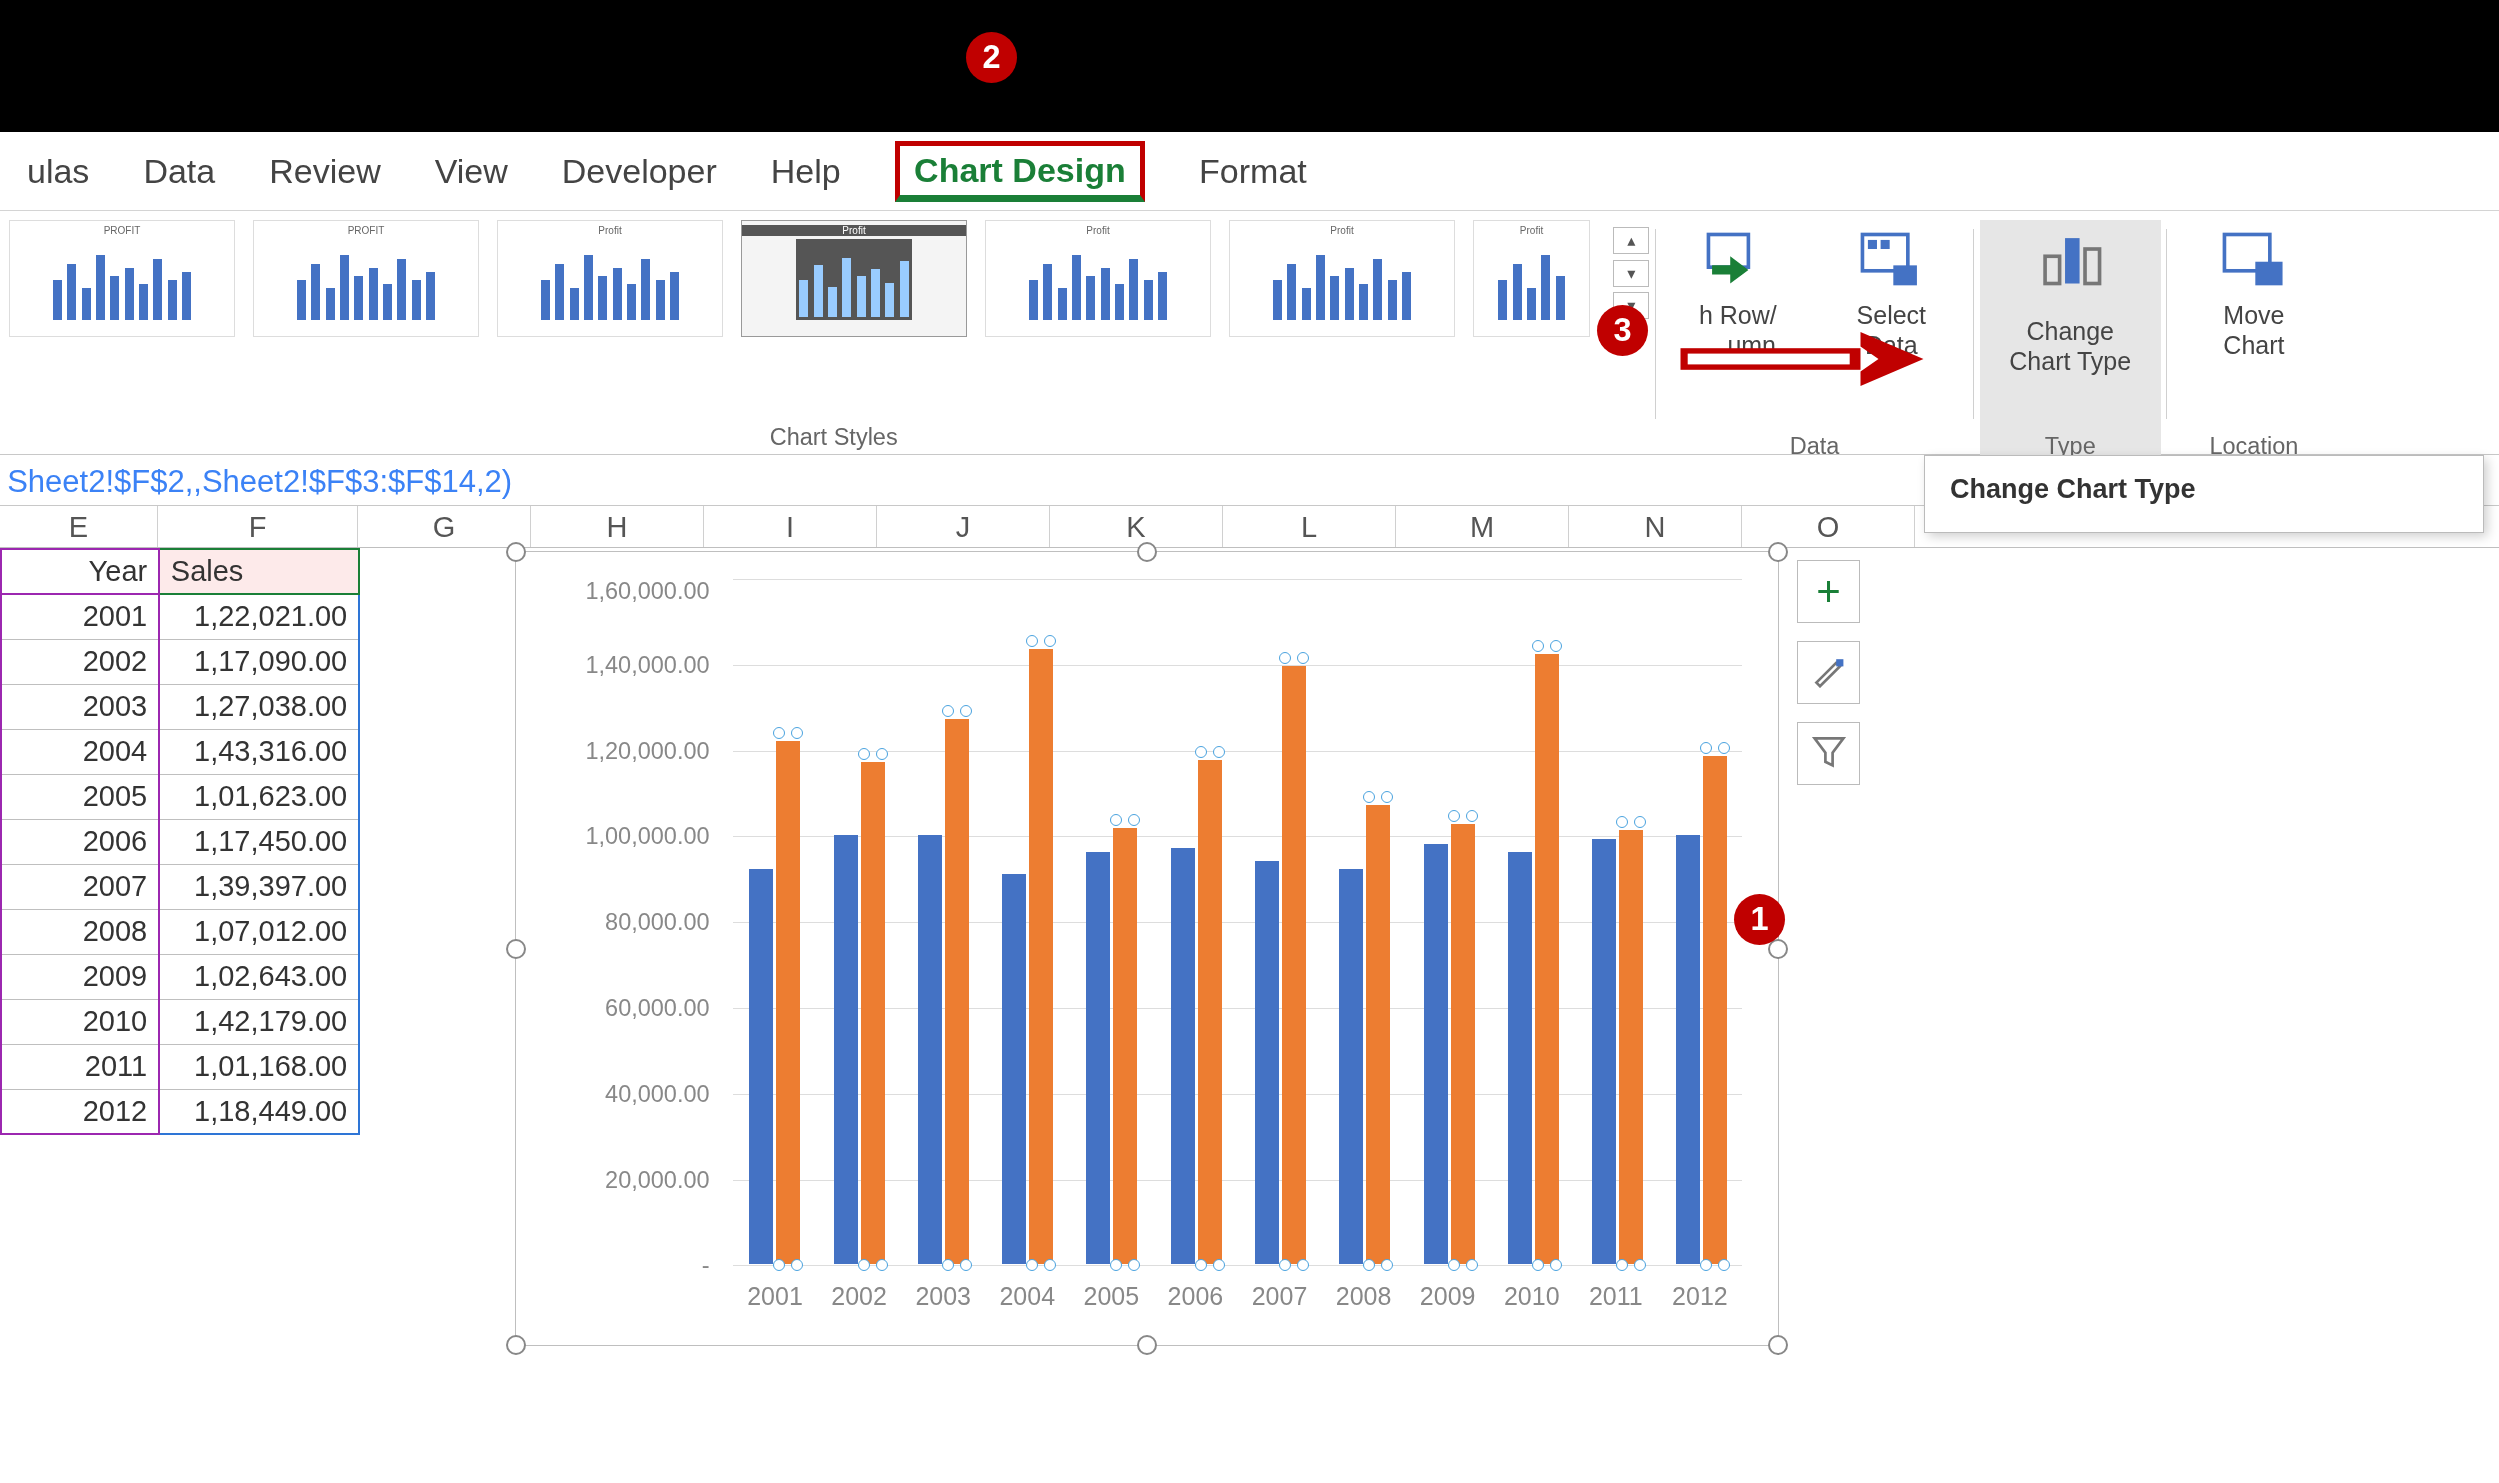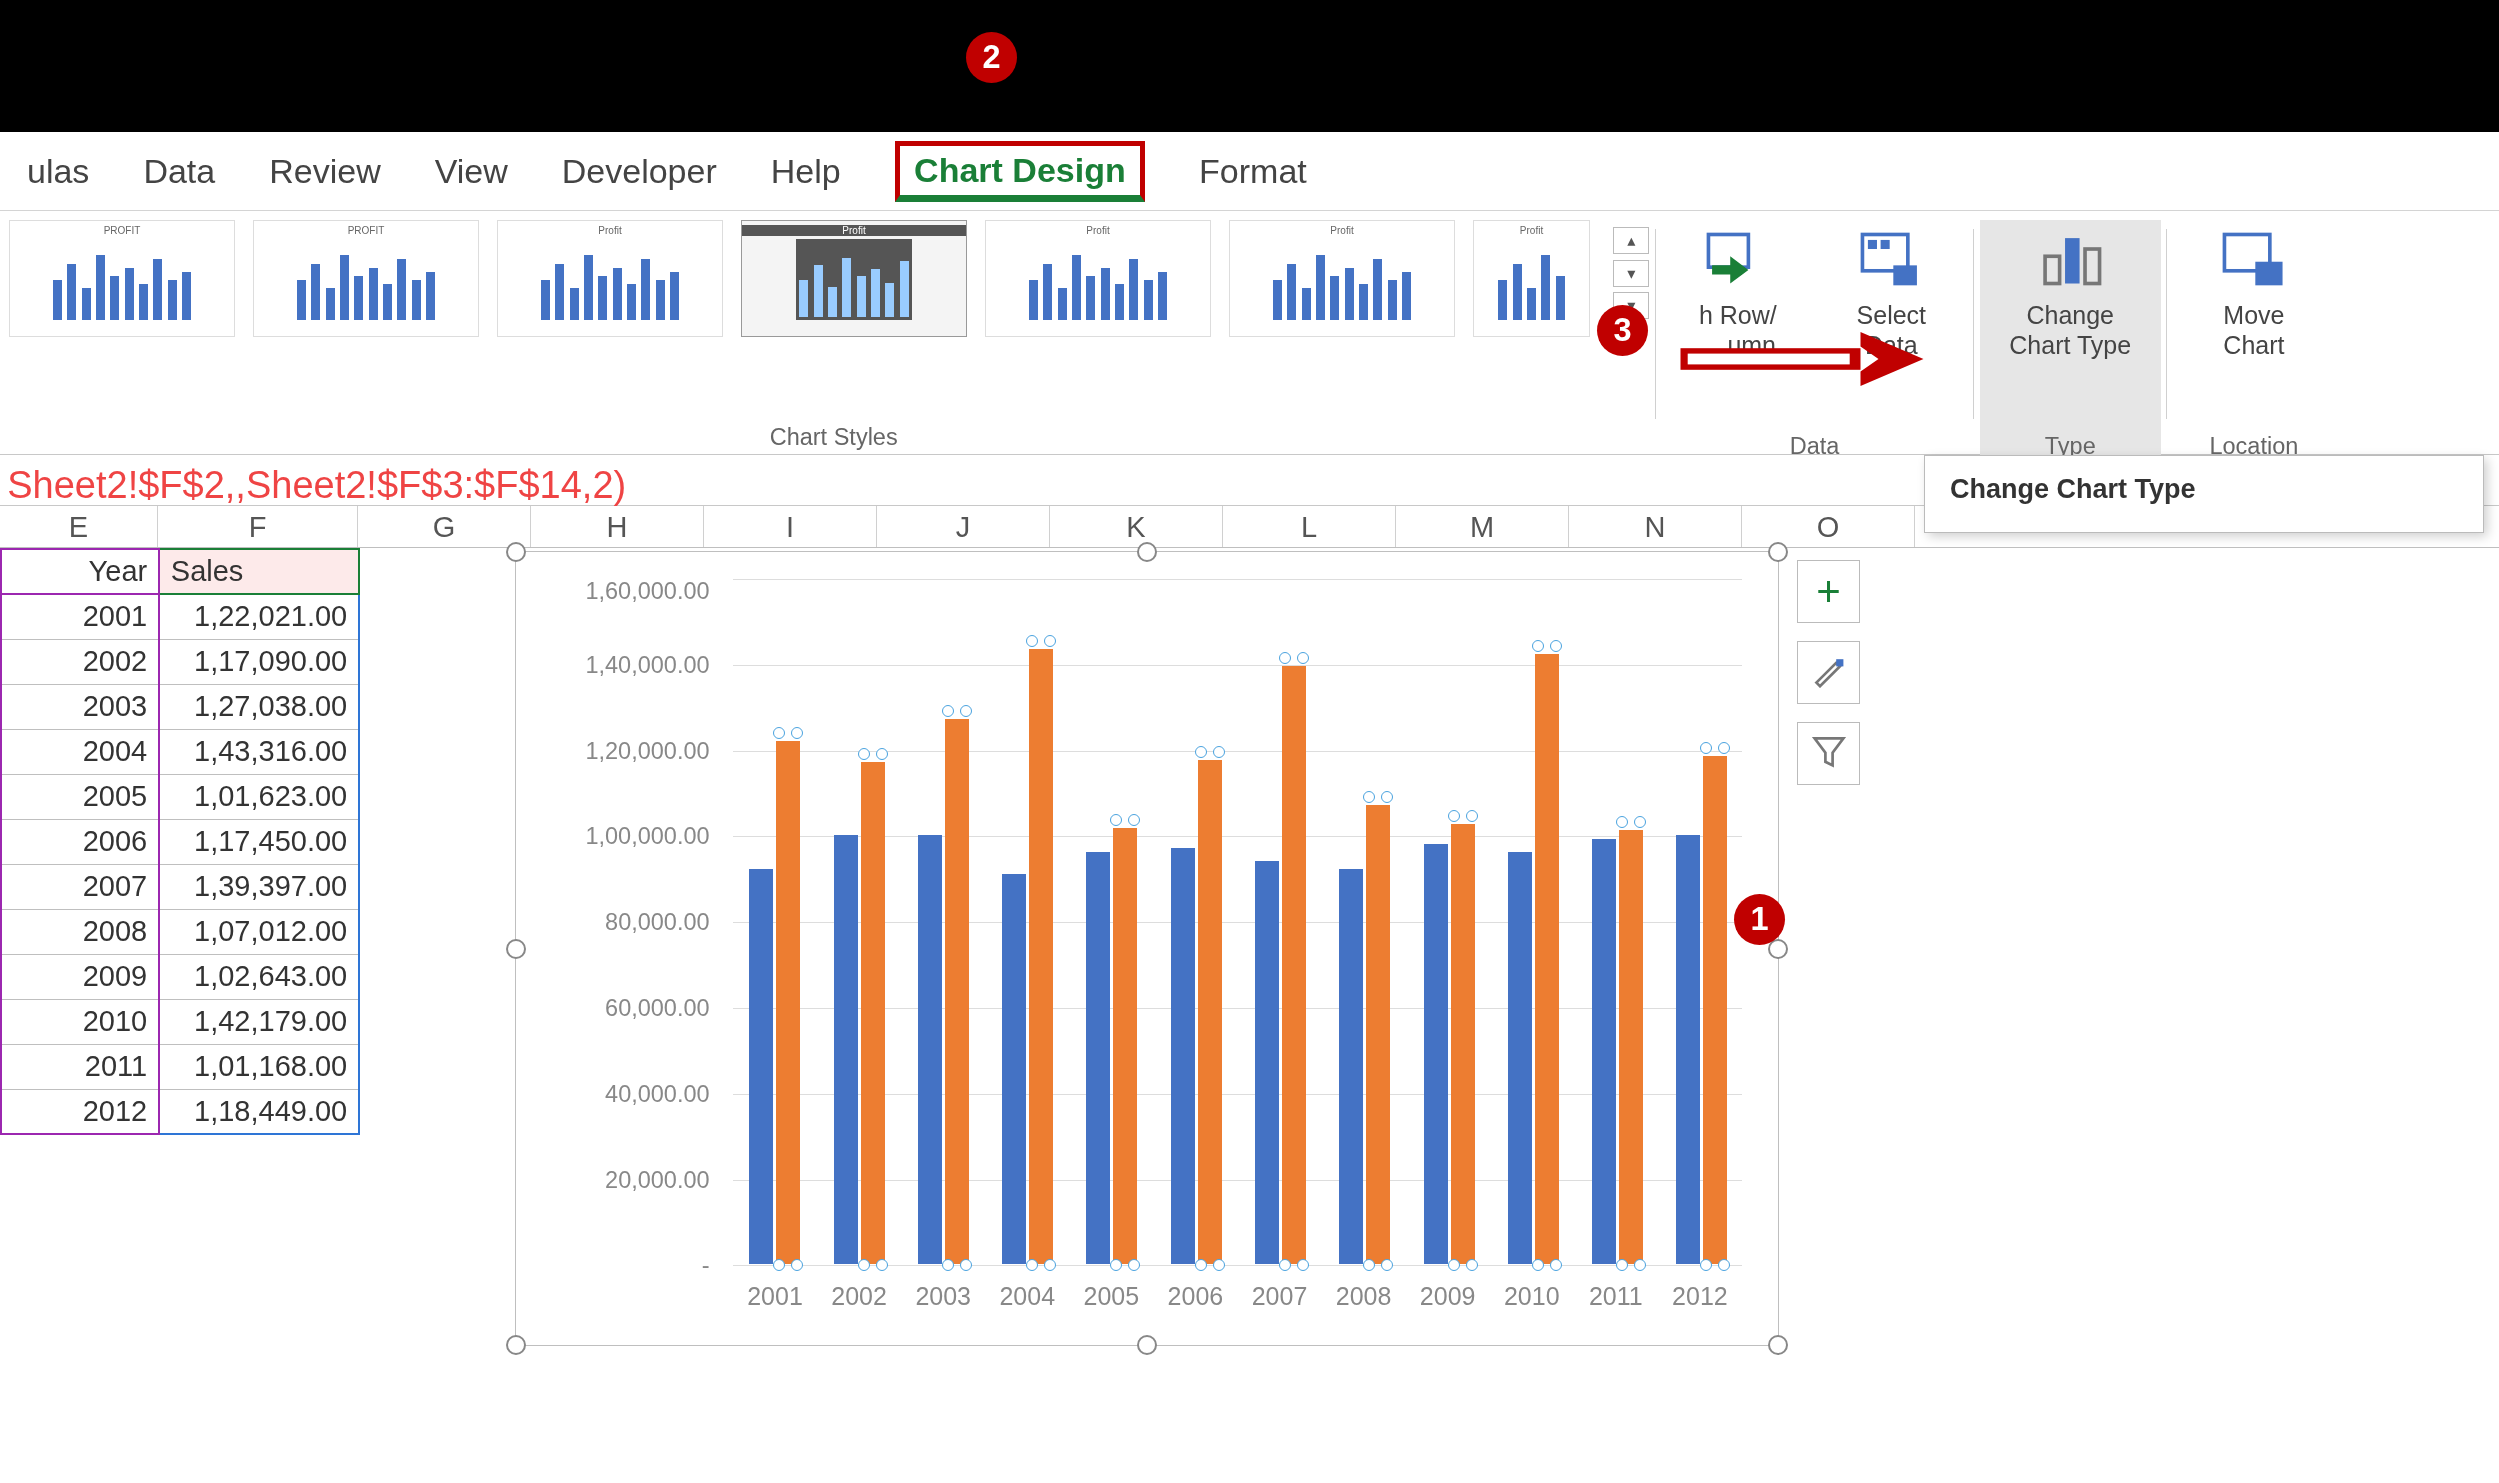--- a/index.html
+++ b/index.html
@@ -19,26 +19,26 @@
   .style-thumb.sel{border:1.8px solid #999;background:#f4f4f4;}
   .thumb-title{font-size:10px;color:#666;margin-top:3.6px;}
   .bars{display:flex;align-items:flex-end;height:81px;gap:5.4px;margin-top:3.6px;}
   .bars span{width:9px;background:#4472c4;display:block;}
   .chevrons{width:36px;display:flex;flex-direction:column;gap:5.4px;margin-left:5.4px;margin-top:7.2px;}
   .chev{height:27px;border:0.9px solid #bbb;display:flex;align-items:center;justify-content:center;font-size:16.3px;color:#555;background:#fff;}
   .group-label{position:absolute;bottom:3.6px;width:100%;text-align:center;font-size:23.5px;color:#666;}
   .styles-group{position:relative;flex:0 0 1553px;height:244px;padding-left:9px;}
   .ribbon-right{flex:1;display:flex;align-items:flex-start;padding-top:9px;}
   .rbtn{display:flex;flex-direction:column;align-items:center;width:154px;padding:9px 3.6px;text-align:center;font-size:25px;color:#444;line-height:1.2;}
-  .rbtn.hl{background:#e6e6e6;}
+  .rbtn.hl{background:#e6e6e6;gap:16px;}
   .ricon{width:69px;height:60px;margin-bottom:10.8px;position:relative;}
   .sep{width:0.9px;background:#d0d0d0;height:190px;margin:9px 5.4px;}
   .rgroup-label{font-size:23.5px;color:#666;text-align:center;width:100%;position:absolute;bottom:3.6px;}
   .rgroup{position:relative;height:244px;display:flex;}
-  .formula-bar{height:51px;border-bottom:0.9px solid #c8c8c8;padding:9px 7.2px;font-size:38px;color:#ef4444;background:#fff;}
+  .formula-bar{height:51px;border-bottom:0.9px solid #c8c8c8;padding:9px 7.2px;font-size:31px;color:#3b82f6;background:#fff;}
   .grid-area{position:relative;}
   .col-headers{display:flex;height:42px;border-bottom:0.9px solid #bfbfbf;}
   .col-h{width:173px;border-right:0.9px solid #d0d0d0;text-align:center;color:#555;font-size:29px;line-height:42px;background:#fff;}
   .data-table{position:absolute;left:0;top:42px;}
   .data-table table{border-collapse:collapse;}
   .data-table th,.data-table td{border:0.9px solid #bfbfbf;font-size:29px;padding:3.6px 10.8px;height:45px;}
   .data-table th{background:#fff;font-weight:400;text-align:left;}
   .data-table td{text-align:right;}
   .sel-cell{border:2.7px solid #1a7f37 !important;position:relative;}
   .chart-obj{position:absolute;left:515px;top:45px;width:1264px;height:795px;border:1.8px solid #bfbfbf;background:#fff;}

